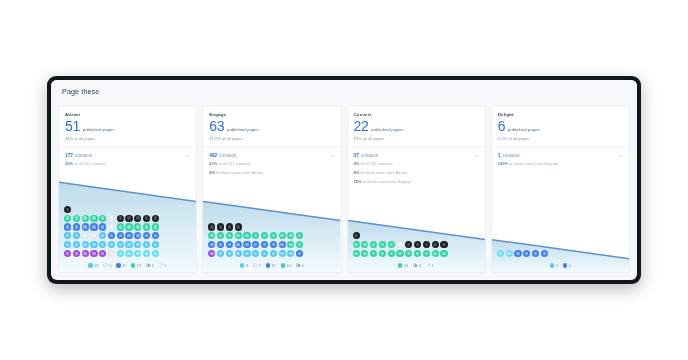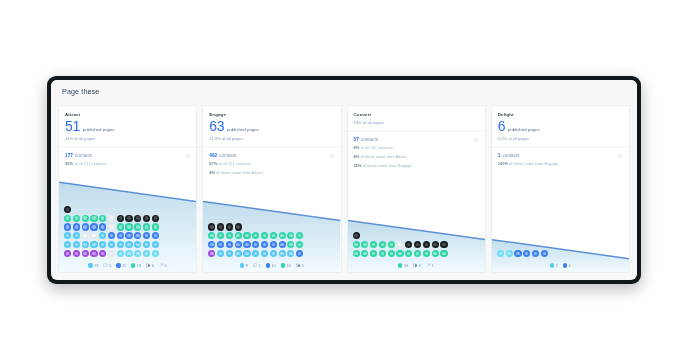--- a/index.html
+++ b/index.html
@@ -411,20 +411,24 @@
                   <stop offset="0" stop-color="#bfdcec"></stop>
                   <stop offset="1" stop-color="#f3fbfe"></stop>
                 </linearGradient>
               </defs>
               <path d="M0 69 L100 80.5 L100 100 L0 100 Z" fill="url(#fg2)"></path>
               <path d="M0 69 L100 80.5" stroke="#5b8fd6" stroke-width="0.9" fill="none"></path>
             </svg>
           </div>
           <div class="stats">
             <div class="stage-name">Convert</div>
+            <div class="bigrow">
+              <span class="bignum">22</span>
+              <span class="bigunit">published pages</span>
+            </div>
             <div class="subpct">19% of all pages</div>
           </div>
           <div class="divider"></div>
           <div class="contacts">
             <div class="contacts-top">
               <span class="cnum">57</span>
               <span class="clabel">contacts</span>
               <span class="chev">
                 <svg width="5" height="5" viewBox="0 0 10 10">
                   <path d="M2 4 L5 7 L8 4" stroke="#9db4c8" stroke-width="1.2" fill="none" stroke-linecap="round"></path>

